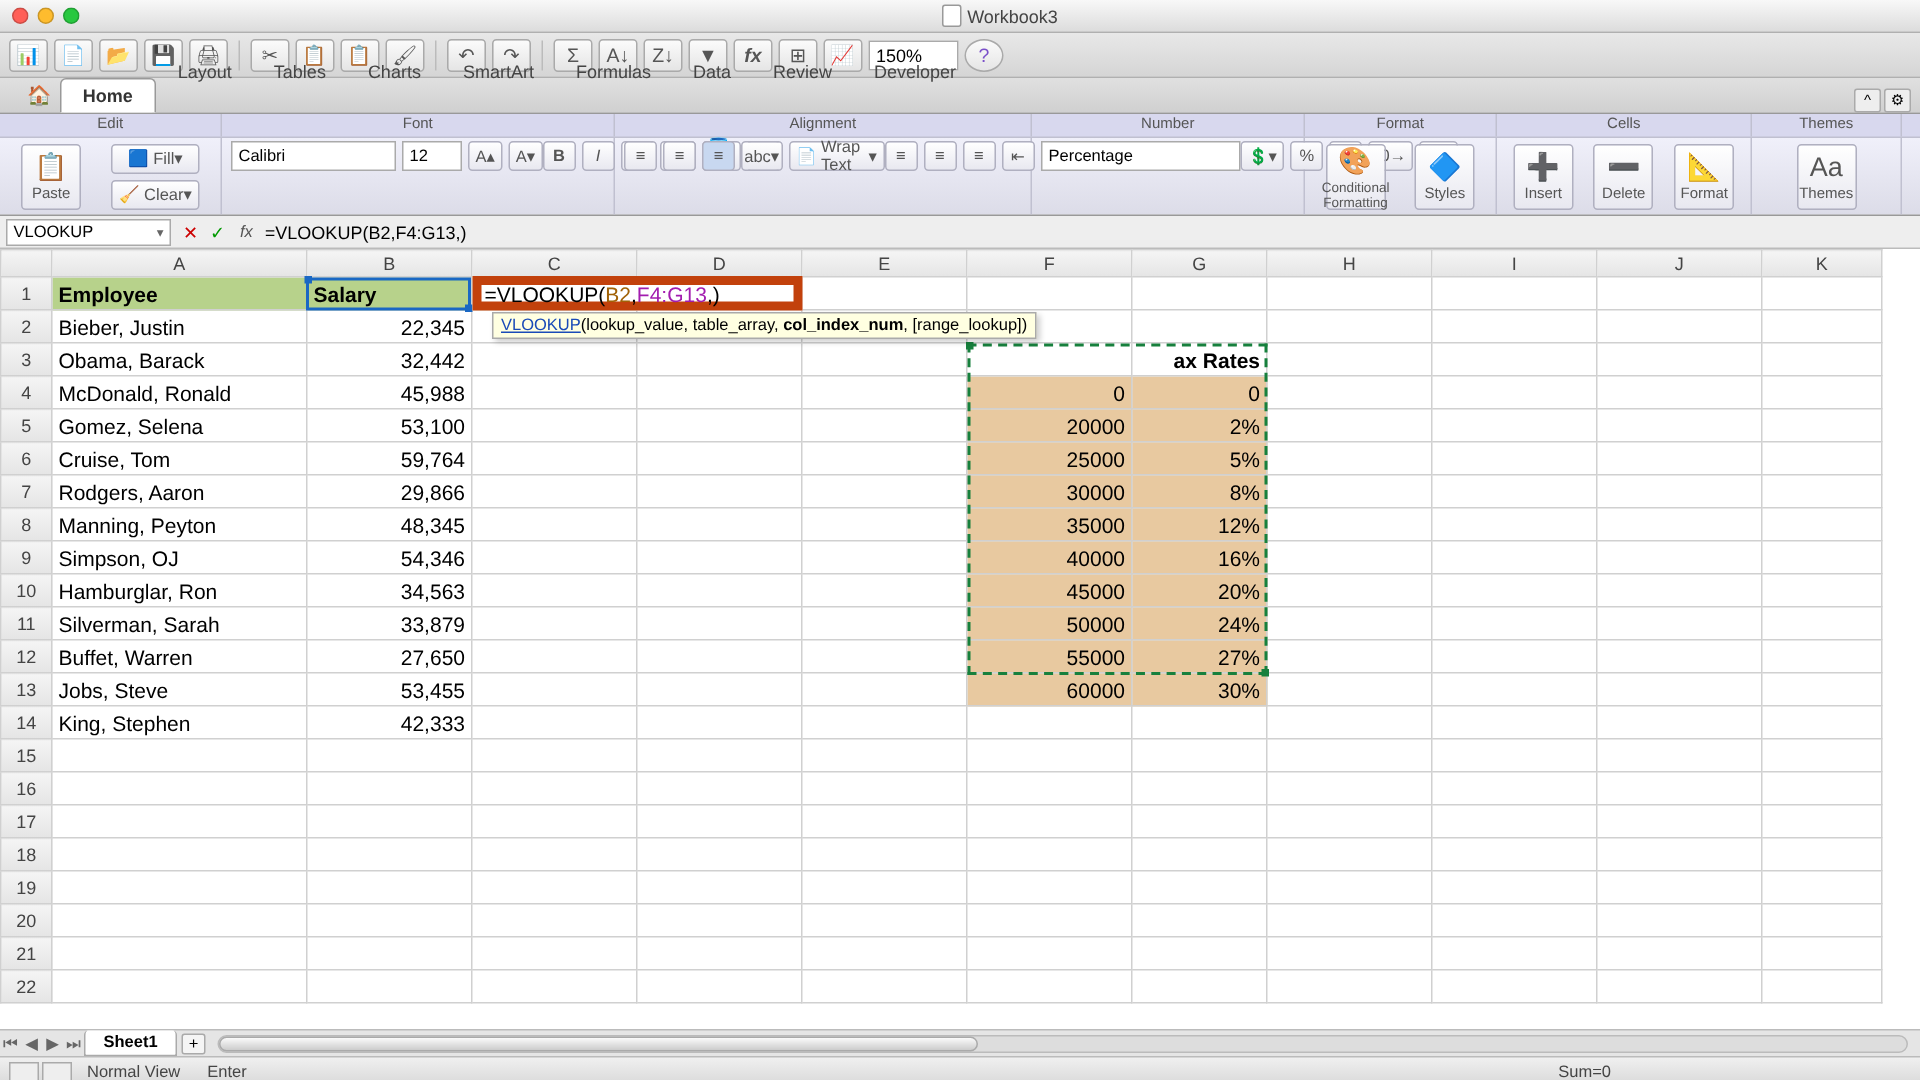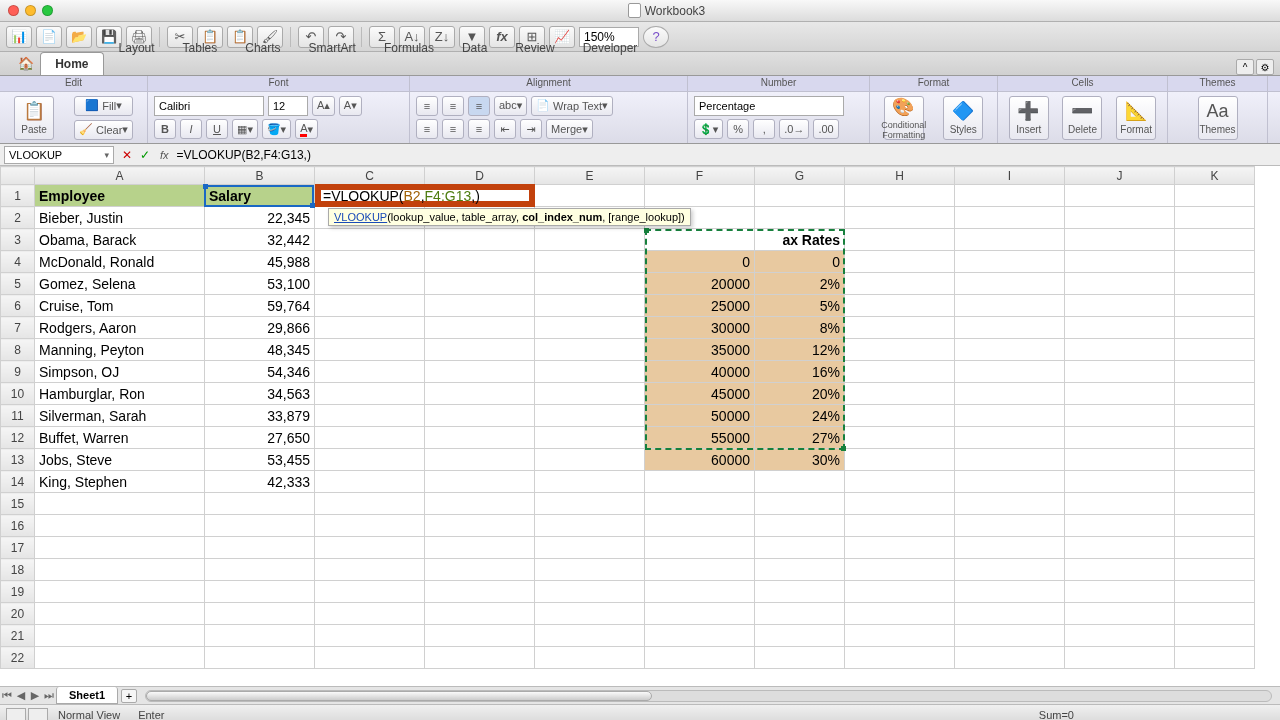--- a/index.html
+++ b/index.html
@@ -29,21 +29,21 @@
 .ribbon-tabs .tab.home-prefix{ padding:4px 6px 4px 10px; font-size:13px;}
 .ribbon-tabs .right { margin-left: auto; display:flex; gap:2px; padding-right:6px;}
 .ribbon-tabs .right .rb{ width:18px; height:16px; border:1px solid #aaa; background:#eee; border-radius:2px; display:flex; align-items:center; justify-content:center; font-size:10px;}
 
 
 .ribbon-labels{ height:16px; background:#d8d8ee; display:flex; font-size:10px; color:#555; border-bottom:1px solid #c0c0d0;}
 .ribbon-labels span{ text-align:center; border-right:1px solid #c0c0d0; padding-top:1px;}
 
 
 .ribbon { height: 52px; background: linear-gradient(#f0f0fa,#dcdce8); display: flex; border-bottom: 1px solid #999; }
-.rgroup { border-right: 1px solid #c0c0d0; padding: 2px 6px; display: flex; flex-direction: column; justify-content: space-around; }
+.rgroup { border-right: 1px solid #c0c0d0; padding: 2px 6px; display: flex; flex-direction: row; justify-content: space-around; }
 .rgroup.row { flex-direction: row; align-items: center; gap: 4px; }
 .rbtn { height: 20px; min-width: 22px; border: 1px solid #b0b0c0; background: linear-gradient(#fff,#e8e8f0); border-radius: 3px; display:flex; align-items:center; justify-content:center; font-size:11px; color:#555; padding:0 4px;}
 .rbtn.big { height:44px; width:40px; flex-direction:column; font-size:10px; gap:2px;}
 .rbtn.big .ico{font-size:18px;}
 .font-name{ width:110px; height:20px; border:1px solid #aaa; background:#fff; font-size:11px; padding:1px 4px;}
 .font-size{ width:40px; height:20px; border:1px solid #aaa; background:#fff; font-size:11px; padding:1px 4px;}
 .numfmt{ width:150px; height:20px; border:1px solid #aaa; background:#fff; font-size:11px; padding:1px 4px;}
 
 
 .fbarrow { height: 22px; background: #eee; display: flex; align-items: center; border-bottom: 1px solid #bbb; }
@@ -63,21 +63,21 @@
 .grid td { text-align: left; }
 .grid td.num { text-align: right; }
 .colA{width:170px;} .colB{width:110px;} .colC{width:110px;} .colD{width:110px;} .colE{width:110px;} .colF{width:110px;} .colG{width:90px;} .colH{width:110px;} .colI{width:110px;} .colJ{width:110px;} .colK{width:80px;}
 .hdr-cell{ background:#b7d28b !important; font-weight:bold; text-align:center;}
 .tax-title{ font-weight:bold; font-size:15px; text-align:right !important;}
 .tax-cell{ background:#e8c9a0;}
 .corner{ width:34px; background:linear-gradient(#f5f5f5,#e5e5e5);}
 
 
 .editcell{ position:absolute; border:6px solid #c2410c; background:#fff; font-size:14px; display:flex; align-items:center; padding:0 2px; z-index:5; font-family:Calibri,Arial;}
-.editcell .lv{color:#a16207;} .editcell .ta{color:#4d7c0f;}
+.editcell .lv{color:#a16207;} .editcell .ta{color:#a21caf;}
 
 
 .marquee{ position:absolute; border:2px dashed #17803d; z-index:4; pointer-events:none;}
 
 .refbox{ position:absolute; border:2px solid #1a68c4; z-index:4; pointer-events:none;}
 .refbox:before, .refbox:after, .marquee:before, .marquee:after{ content:""; position:absolute; width:5px; height:5px; background:#17803d;}
 .refbox:before,.refbox:after{ background:#1a68c4;}
 .refbox:before{top:-3px;left:-3px;} .refbox:after{bottom:-3px;right:-3px;}
 .marquee:before{top:-3px;left:-3px;} .marquee:after{bottom:-3px;right:-3px;}
 

